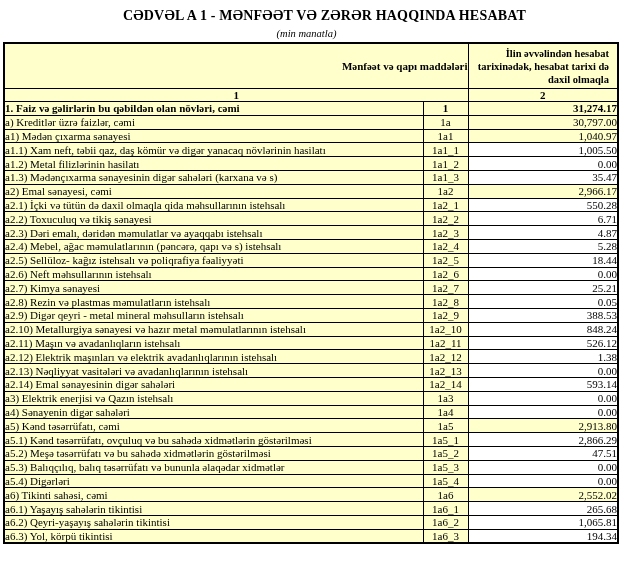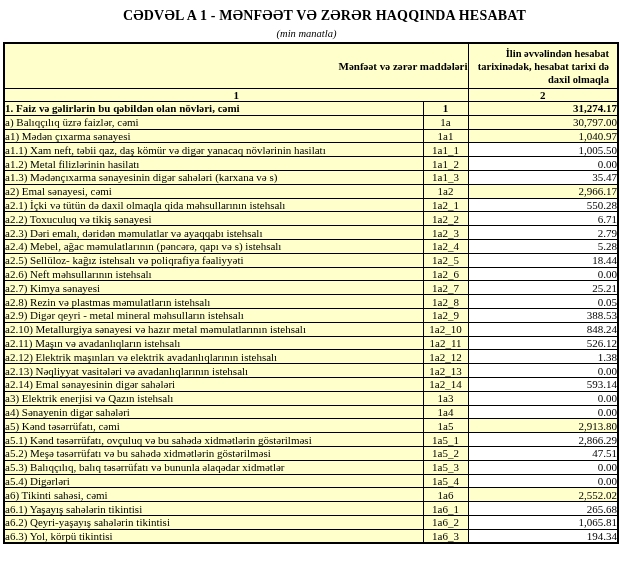--- a/index.html
+++ b/index.html
@@ -87,35 +87,35 @@
   <div class="unit-note">(min manatla)</div>
 
   <table class="report">
     <colgroup>
       <col class="c-label">
       <col class="c-code">
       <col class="c-value">
     </colgroup>
     <tbody>
       <tr class="hdr">
-        <td colspan="2">Mənfəət və zərər maddələri</td>
+        <td colspan="2">Mənfəət və qapı maddələri</td>
         <td class="hdr-value">İlin əvvəlindən hesabat tarixinədək, hesabat tarixi də daxil olmaqla</td>
       </tr>
       <tr class="num-row">
         <td colspan="2">1</td>
         <td>2</td>
       </tr>
 
     <tr class="data-row bold">
           <td class="label-cell ind-0">1. Faiz və gəlirlərin bu qəbildən olan növləri, cəmi</td>
           <td class="code-cell">1</td>
           <td class="value-cell bg-yellow">31,274.17</td>
         </tr>
         <tr class="data-row">
-          <td class="label-cell ind-1">a) Balıqçılıq üzrə faizlər, cəmi</td>
+          <td class="label-cell ind-1">a) Kreditlər üzrə faizlər, cəmi</td>
           <td class="code-cell">1a</td>
           <td class="value-cell bg-yellow">30,797.00</td>
         </tr>
         <tr class="data-row">
           <td class="label-cell ind-2">a1) Mədən çıxarma sənayesi</td>
           <td class="code-cell">1a1</td>
           <td class="value-cell bg-yellow">1,040.97</td>
         </tr>
         <tr class="data-row">
           <td class="label-cell ind-3">a1.1) Xam neft, təbii qaz, daş kömür və digər yanacaq növlərinin hasilatı</td>
@@ -143,21 +143,21 @@
           <td class="value-cell bg-white">550.28</td>
         </tr>
         <tr class="data-row">
           <td class="label-cell ind-3">a2.2) Toxuculuq və tikiş sənayesi</td>
           <td class="code-cell">1a2_2</td>
           <td class="value-cell bg-white">6.71</td>
         </tr>
         <tr class="data-row">
           <td class="label-cell ind-3">a2.3) Dəri emalı, dəridən məmulatlar və ayaqqabı istehsalı</td>
           <td class="code-cell">1a2_3</td>
-          <td class="value-cell bg-white">2.79</td>
+          <td class="value-cell bg-white">4.87</td>
         </tr>
         <tr class="data-row">
           <td class="label-cell ind-3">a2.4) Mebel, ağac məmulatlarının (pəncərə, qapı və s) istehsalı</td>
           <td class="code-cell">1a2_4</td>
           <td class="value-cell bg-white">5.28</td>
         </tr>
         <tr class="data-row">
           <td class="label-cell ind-3">a2.5) Sellüloz- kağız istehsalı və poliqrafiya fəaliyyəti</td>
           <td class="code-cell">1a2_5</td>
           <td class="value-cell bg-white">18.44</td>

